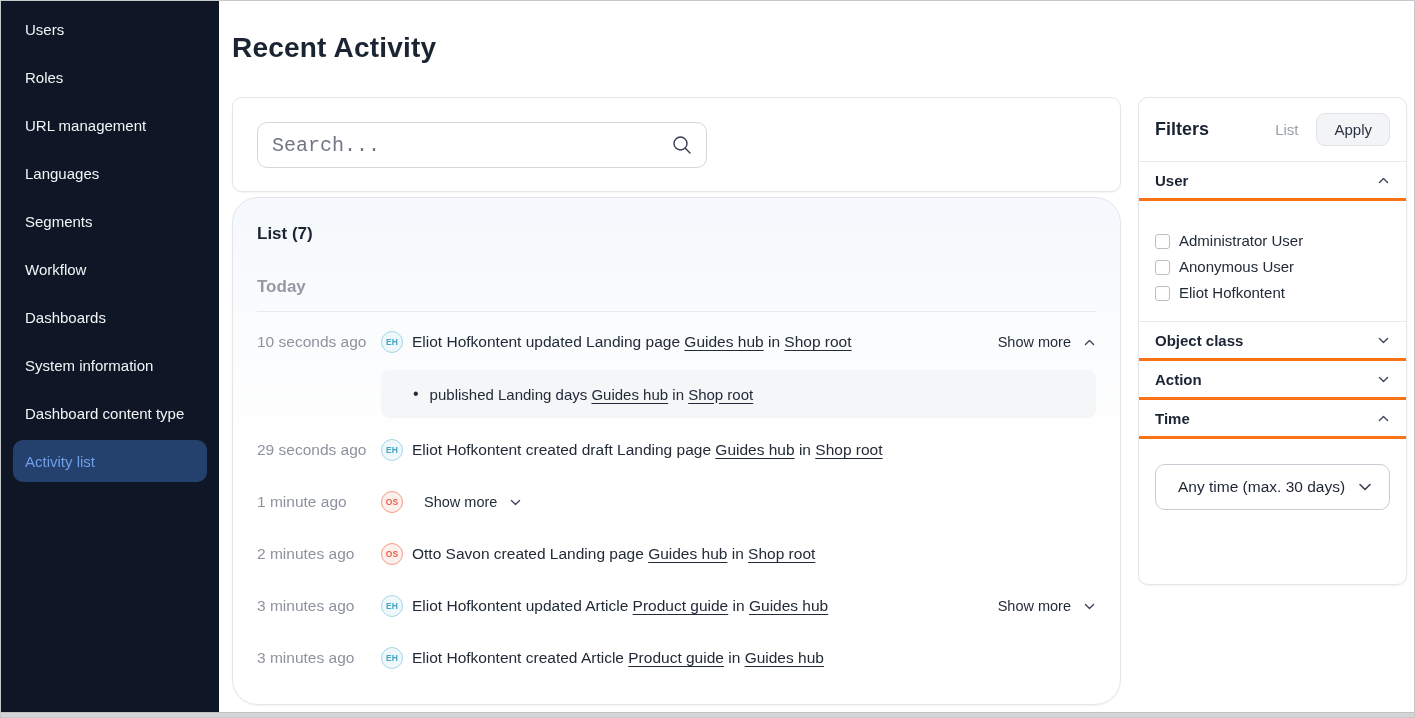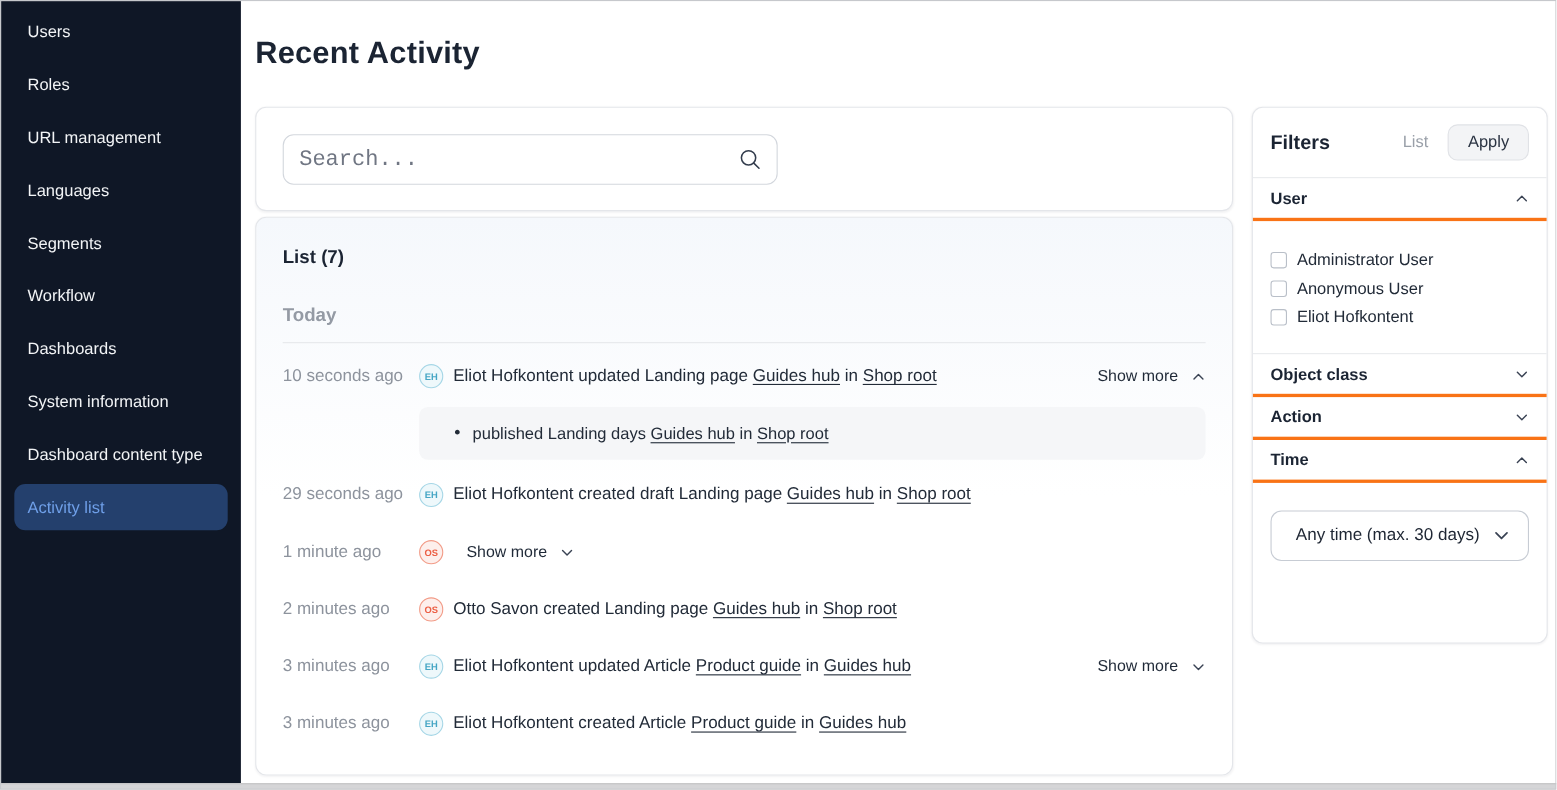--- a/index.html
+++ b/index.html
@@ -81,20 +81,21 @@
   .search-icon {
     position: absolute; right: 14px; top: 12px;
     width: 22px; height: 22px;
   }
 
   .list-card {
     position: absolute; left: 232px; top: 197px;
     width: 889px; height: 508px;
     background: linear-gradient(180deg, #f5f8fc 0%, #ffffff 50%);
     padding: 26px 24px 18px 24px;
+    border-radius: 26px;
   }
   .list-title { font-size: 17px; font-weight: 700; color: #1b2433; }
   .group-label {
     margin-top: 33px;
     font-size: 17px; font-weight: 700; color: #949aa4;
     padding-bottom: 14px;
     border-bottom: 1px solid #e6e8ec;
   }
   .activity-row {
     display: flex; align-items: center;
@@ -165,21 +166,21 @@
     padding: 0 16px; height: 39px;
     font-size: 15px; font-weight: 700; color: #1b2433;
     cursor: pointer;
     border-bottom: 3px solid #f97316;
   }
   .f-options {
     padding: 22px 16px 20px 16px;
     border-bottom: 1px solid #e8eaed;
   }
   .f-option {
-    display: flex; align-items: center; gap: 9px;
+    display: flex; align-items: flex-end; gap: 9px;
     font-size: 15px; color: #222b38;
     height: 26px;
   }
   .f-option input[type=checkbox] {
     appearance: none; -webkit-appearance: none;
     width: 15px; height: 15px;
     border: 1px solid #b9bfc8; border-radius: 3px;
     background: #fff; cursor: pointer; flex: 0 0 auto;
   }
   .time-body { padding: 25px 16px; }

